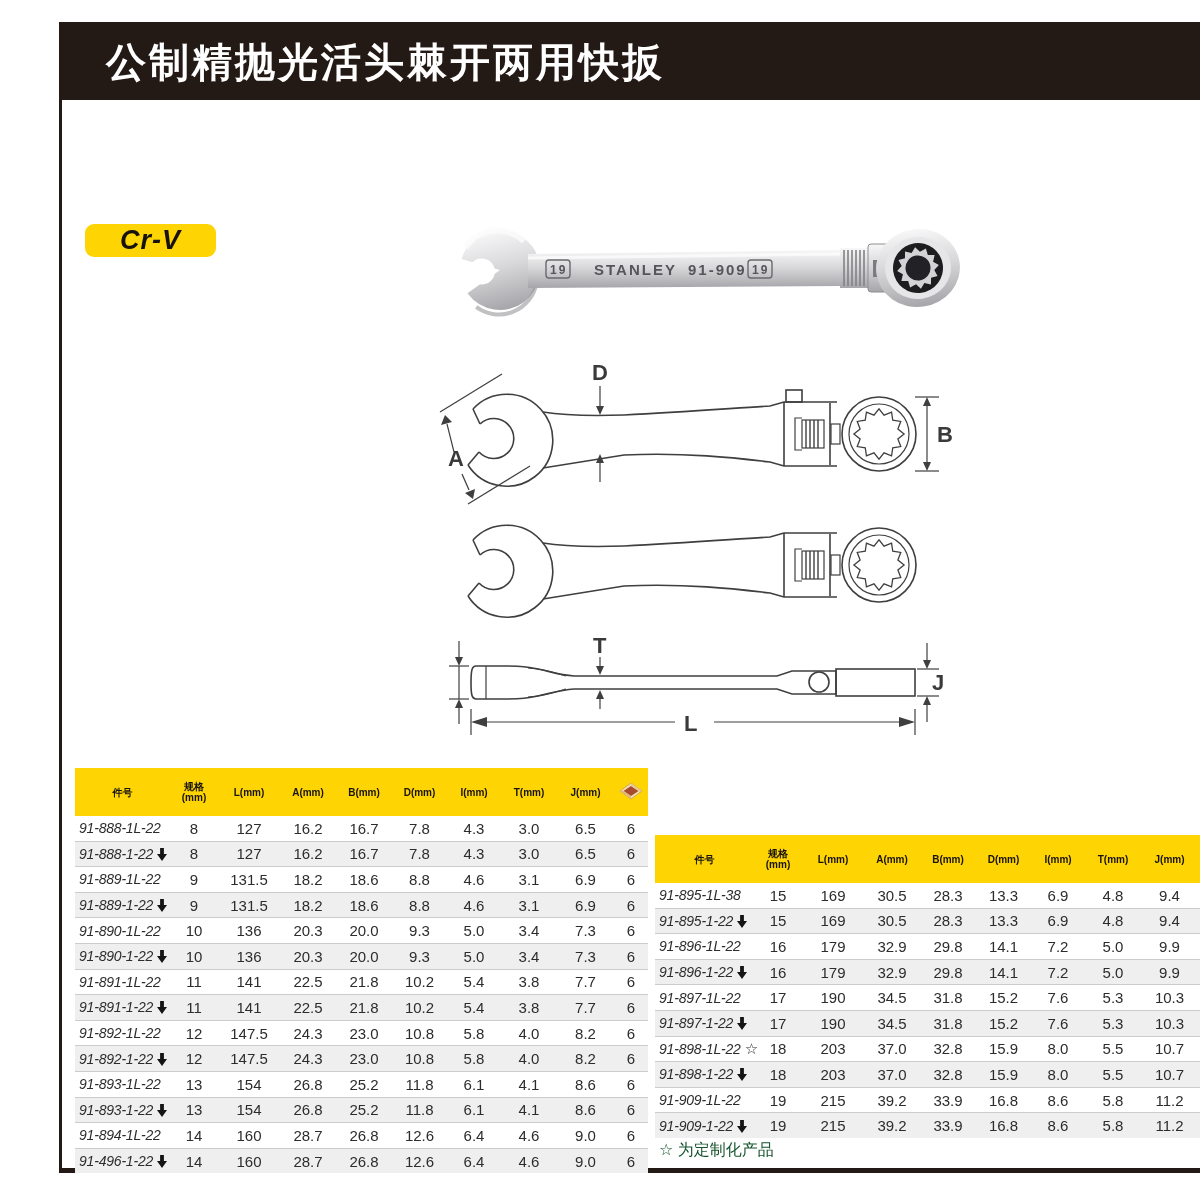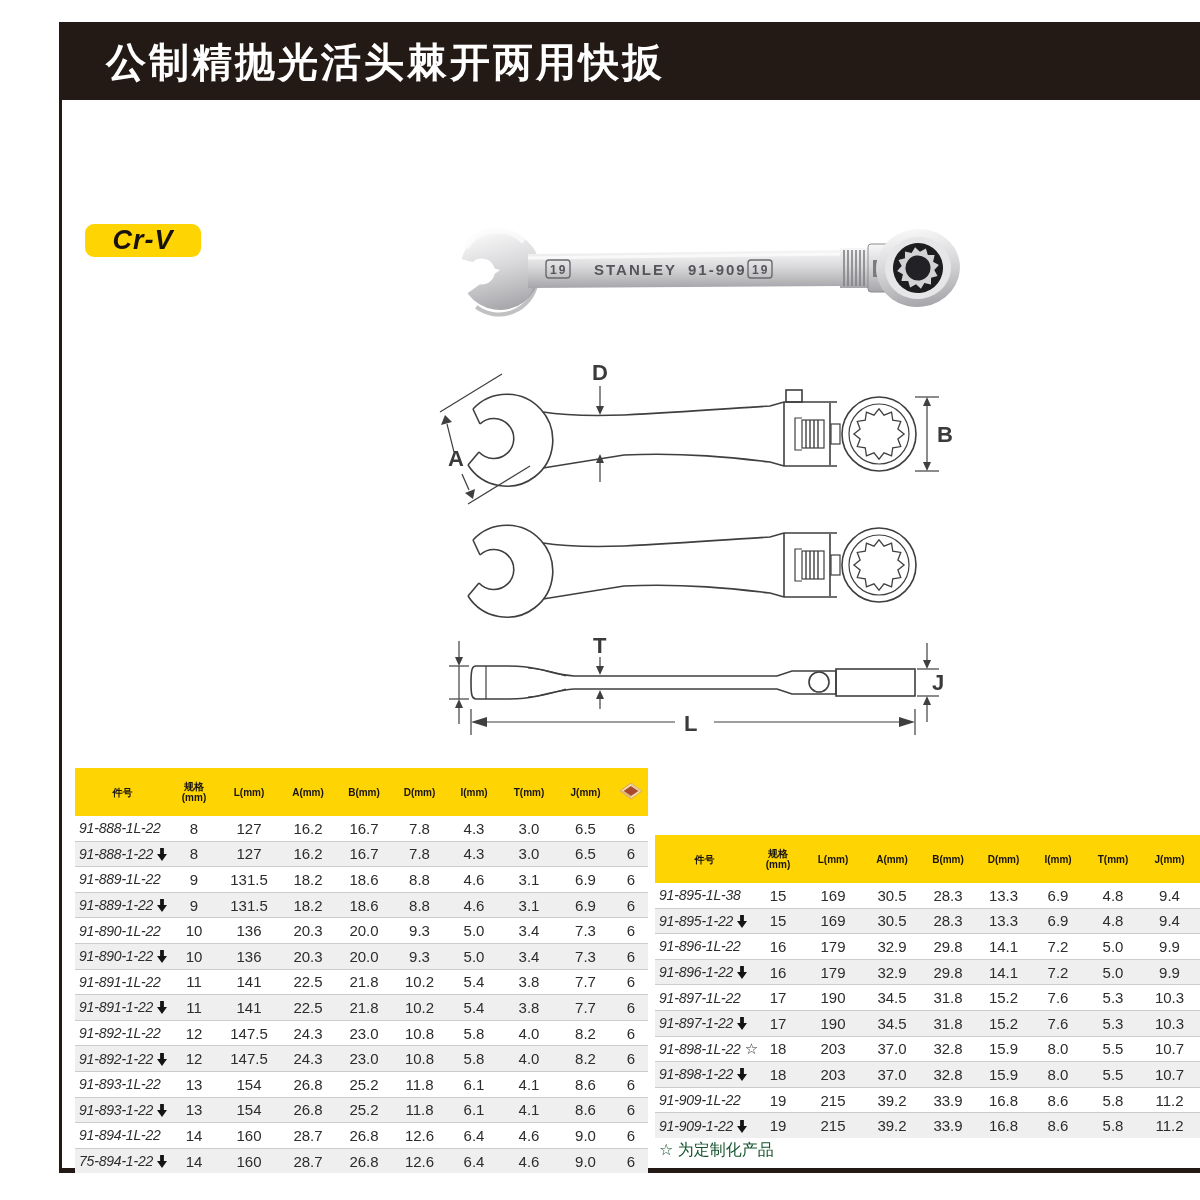--- a/index.html
+++ b/index.html
@@ -8,21 +8,21 @@
   .abs{position:absolute;}
 
   
   .frame{position:absolute;left:12px;top:22px;width:1171px;height:1146px;
          border-left:3px solid #241a15;border-right:3px solid #241a15;border-bottom:5px solid #241a15;}
   .titlebar{height:78px;background:#241a15;}
   .titlebar .title{color:#ffffff;font-size:40px;font-weight:bold;line-height:80px;
                    padding-left:44px;letter-spacing:3px;white-space:nowrap;}
 
   
-  .crv{position:absolute;left:38px;top:224px;width:116px;height:33px;background:#ffd403;
+  .crv{position:absolute;left:38px;top:224px;width:131px;height:33px;background:#ffd403;
        border-radius:9px;text-align:center;font-size:27px;font-weight:bold;font-style:italic;
        line-height:33px;color:#17120e;letter-spacing:1px;}
 
   
   .tblwrap{position:absolute;}
   table.spec{border-collapse:collapse;table-layout:fixed;width:100%;}
   table.spec th{background:#ffd403;height:48px;font-size:10px;font-weight:bold;color:#171310;
                 padding:0;text-align:center;vertical-align:middle;line-height:1.1;}
   table.spec td{height:24.6px;padding:0;font-size:15px;color:#2c2c2c;text-align:center;
                 white-space:nowrap;}
@@ -395,21 +395,21 @@
             <td class="num">160</td>
             <td class="num">28.7</td>
             <td class="num">26.8</td>
             <td class="num">12.6</td>
             <td class="num">6.4</td>
             <td class="num">4.6</td>
             <td class="num">9.0</td>
             <td class="num">6</td>
           </tr>
           <tr>
-            <td class="part"><span>75-894-1-22</span><svg viewBox="0 0 10 13" class="dn">
+            <td class="part"><span>91-496-1-22</span><svg viewBox="0 0 10 13" class="dn">
                 <path d="M3.1 0 H6.9 V6 H10 L5 13 L0 6 H3.1 Z" fill="#141414"></path>
               </svg></td>
             <td class="num">14</td>
             <td class="num">160</td>
             <td class="num">28.7</td>
             <td class="num">26.8</td>
             <td class="num">12.6</td>
             <td class="num">6.4</td>
             <td class="num">4.6</td>
             <td class="num">9.0</td>

